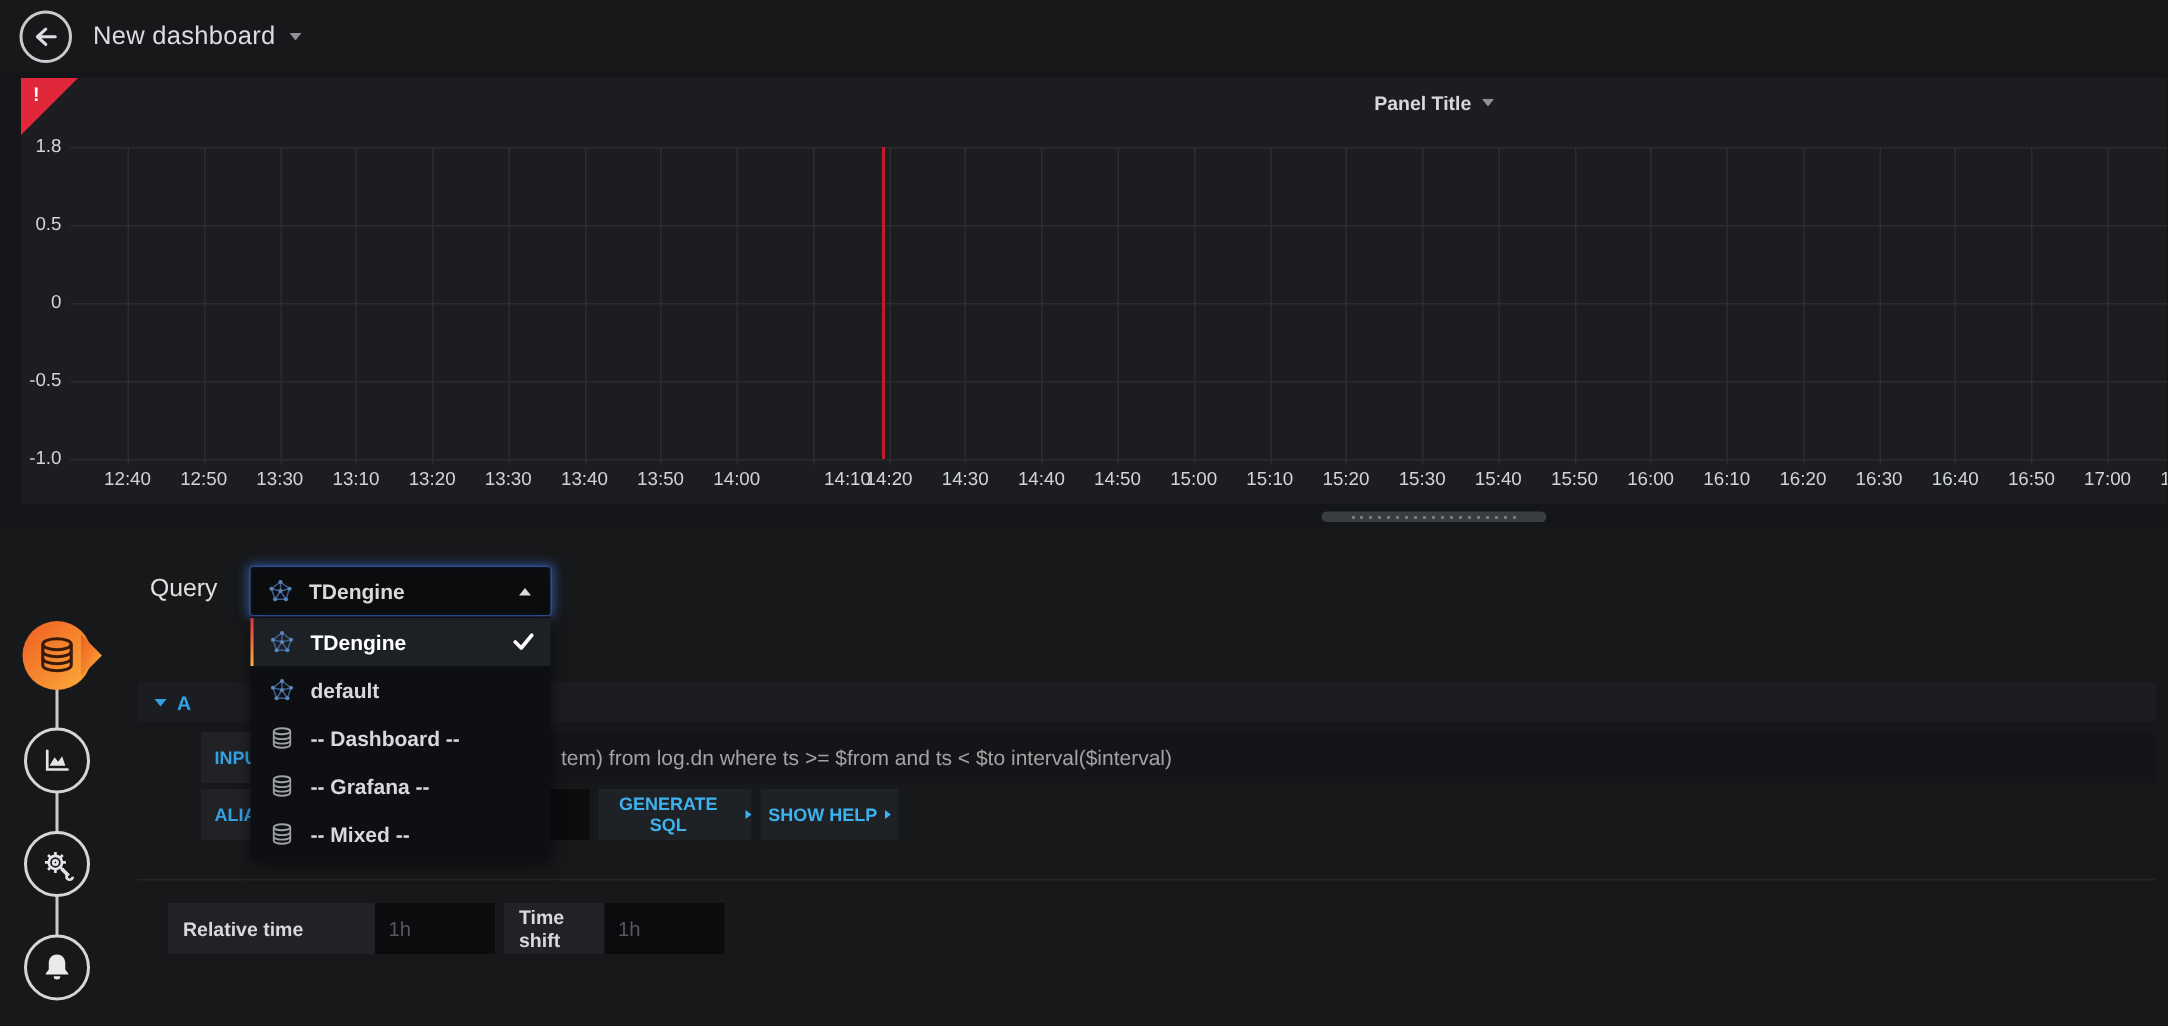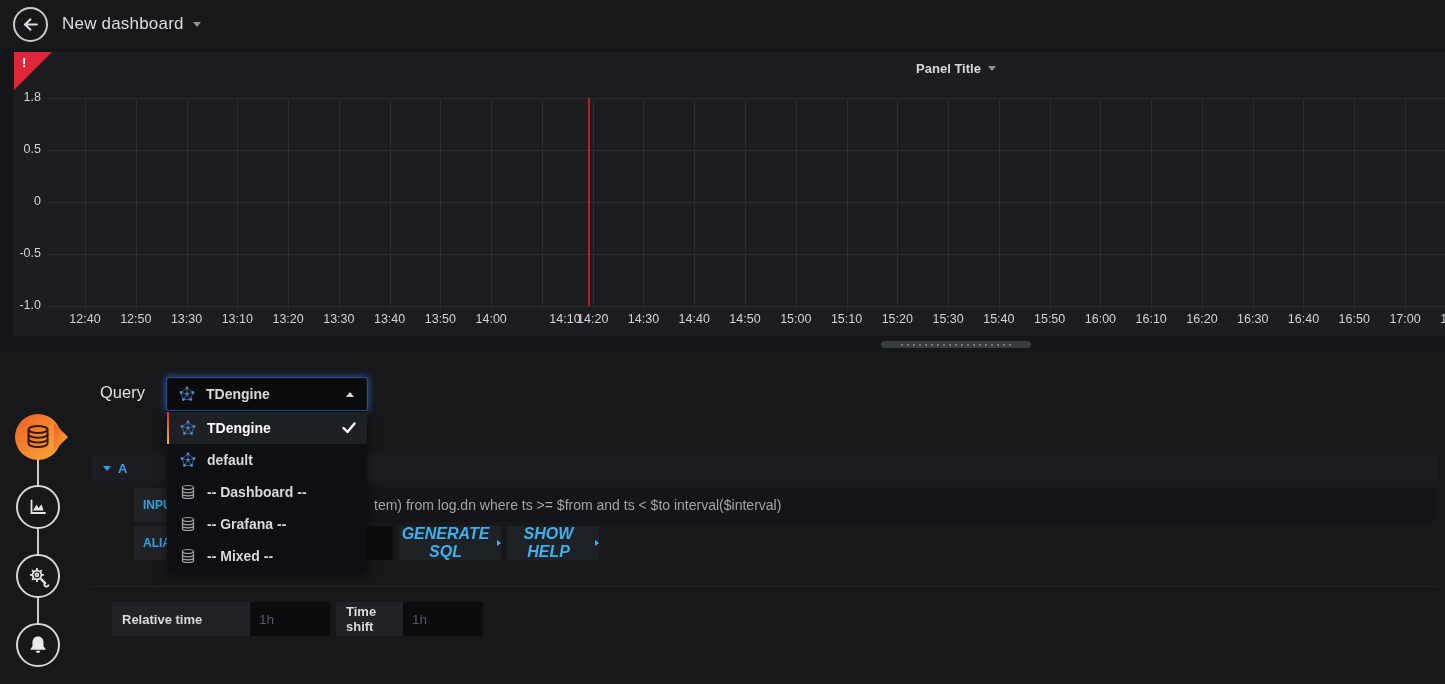--- a/index.html
+++ b/index.html
@@ -70,21 +70,21 @@
   .a-row .ref { color:#33a2e5; font-size:13px; font-weight:700; }
 
   .form-label { background:#202226; color:#33a2e5; font-size:12px; font-weight:700; display:flex; align-items:center; padding-left:9px; }
   .sql-row { position:absolute; left:134px; top:136px; right:8px; height:34px; display:flex; }
   .sql-row .form-label { width:92px; margin-right:1px; }
   .sql-field { flex:1; background:#141518; color:#a3a3a3; font-size:14px; line-height:34px; padding-left:147px; white-space:nowrap; overflow:hidden; cursor:text; }
 
   .alias-row { position:absolute; left:134px; top:174px; height:34px; display:flex; }
   .alias-row .form-label { width:92px; margin-right:1px; }
   .alias-input { width:166px; background:#0b0c0e; border:none; outline:none; color:#d8d9da; font-size:13px; padding:0 8px; font-family:"Liberation Sans",sans-serif; }
-  .btn { background:#1e2126; color:#3eb2ee; font-size:16px; font-weight:700; display:flex; align-items:center; justify-content:center; gap:5px; cursor:pointer; margin-left:6px; border:none;font-style:italic; }
+  .btn { background:#1e2126; color:#3eb2ee; font-size:12px; font-weight:700; display:flex; align-items:center; justify-content:center; gap:5px; cursor:pointer; margin-left:6px; border:none; }
   .btn .arr { width:0; height:0; border-top:3.5px solid transparent; border-bottom:3.5px solid transparent; border-left:4.5px solid #3eb2ee; display:inline-block; }
   .btn-gen { width:102px; }
   .btn-help { width:92px; }
 
   .divider { position:absolute; left:92px; right:8px; top:234px; height:1px; background:rgba(255,255,255,.06); }
 
   .time-row { position:absolute; left:112px; top:250px; height:34px; display:flex; }
   .time-row .tl { background:#202226; color:#d8d9da; font-size:13px; font-weight:700; display:flex; align-items:center; padding-left:10px; }
   .tl-rel { width:138px;text-align:right; }
   .tl-shift { width:67px; }

